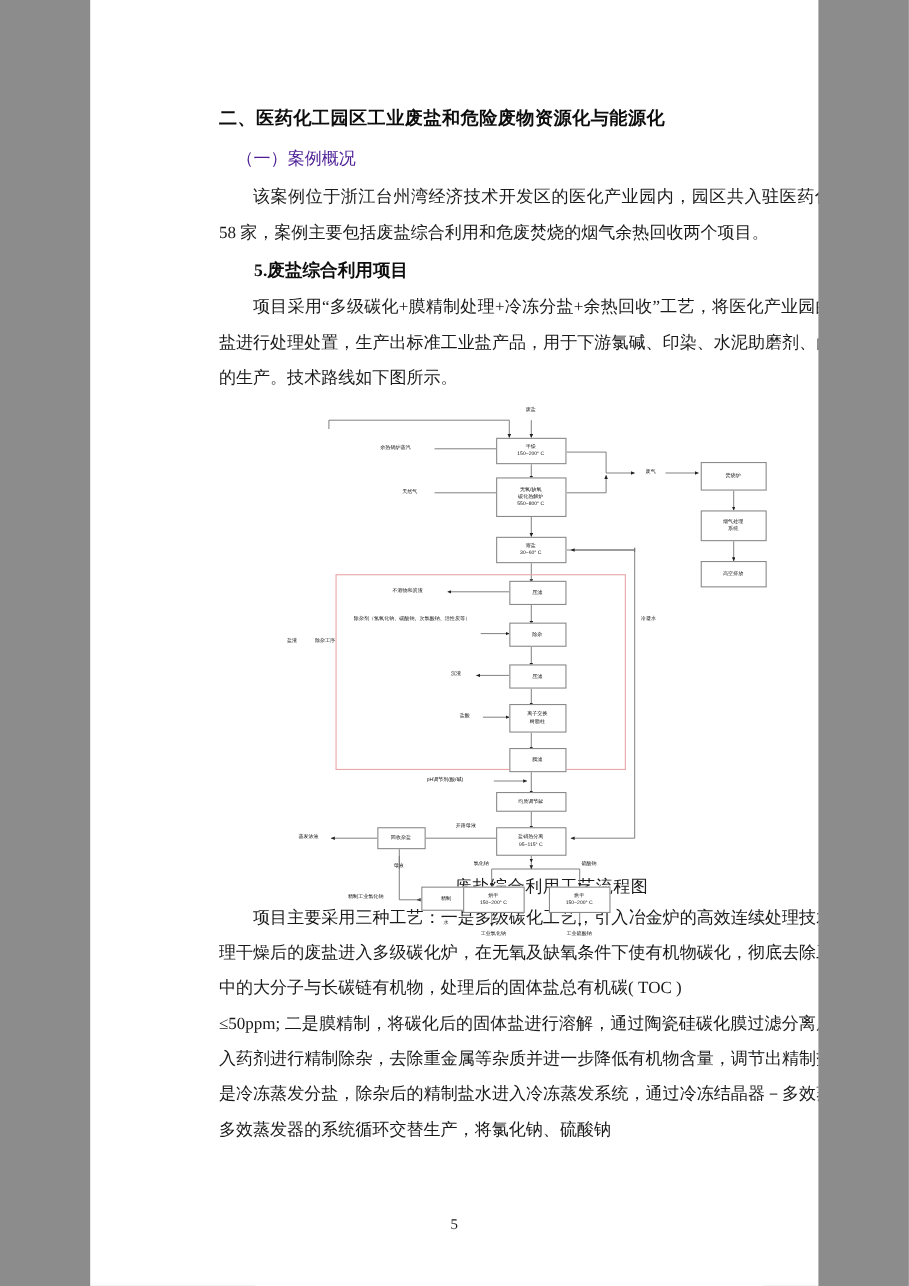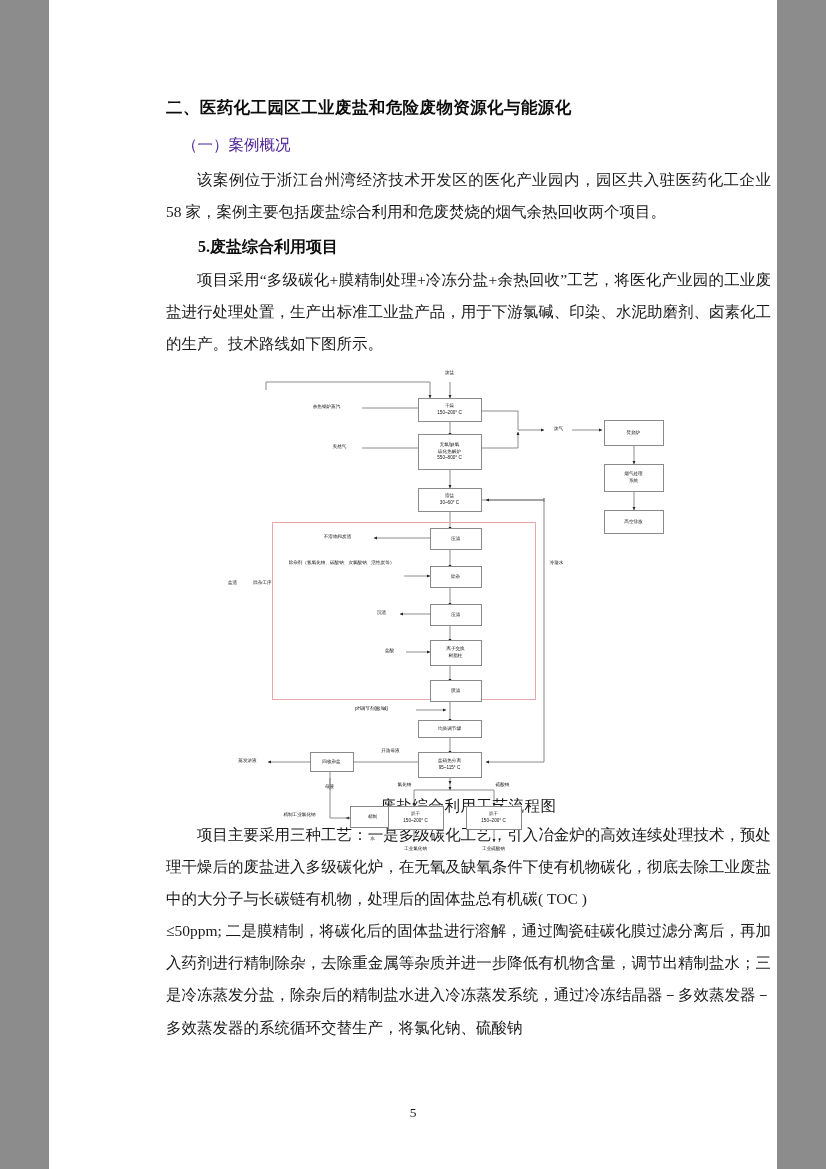--- a/index.html
+++ b/index.html
@@ -1,18 +1,18 @@
 <!DOCTYPE html>
 <html><head>
 <meta charset="utf-8">
 <style>
   html,body{margin:0;padding:0;background:#8c8c8c;}
   body{font-family:"Liberation Serif","DejaVu Serif",serif;}
   .page{
-    width:728px;height:1169px;background:#ffffff;margin:0 auto;position:relative;
+    width:662px;height:1169px;background:#ffffff;margin:0 auto;position:relative;
     box-sizing:border-box;overflow:hidden;
   }
   .content{position:absolute;left:117px;top:96px;width:605px;}
   h2.sec-title{
     font-size:16.5px;font-weight:bold;margin:0 0 11px 0;letter-spacing:.4px;
     color:#0d0d0d;line-height:1.5;
   }
   .sub-title{
     font-size:15.5px;margin:0 0 6px 0;padding-left:16px;color:#4c1d95;line-height:1.7;
   }

